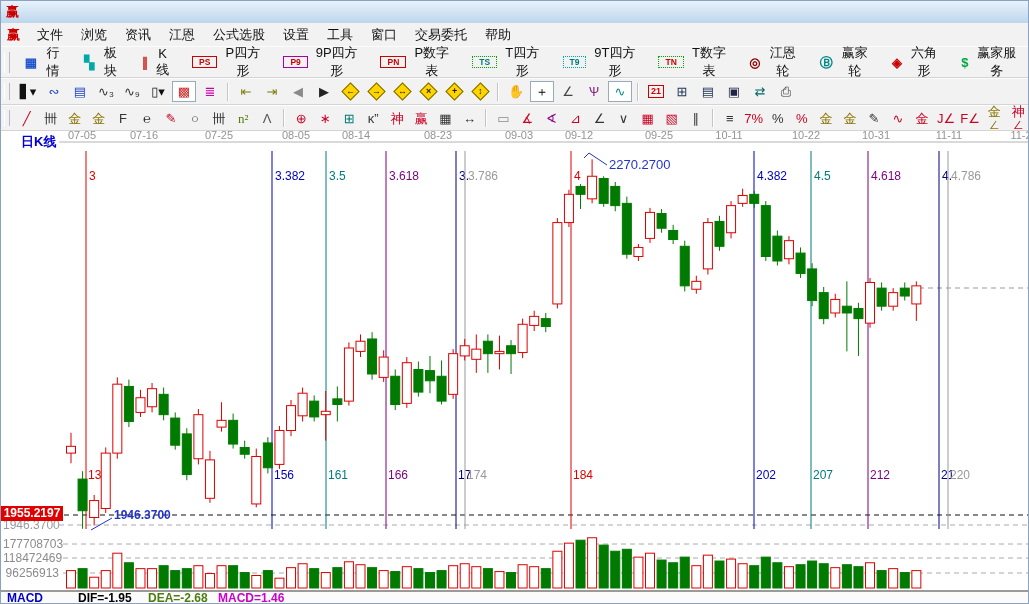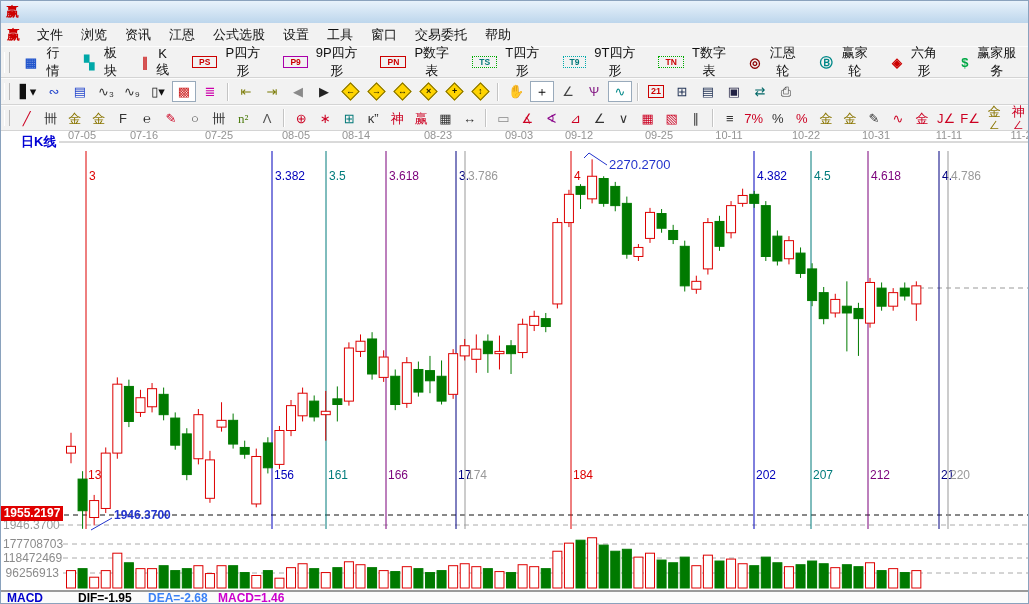--- a/index.html
+++ b/index.html
@@ -645,16 +645,16 @@
     <div class="abslab" id="peak-note">2270.2700</div>
   <div class="abslab volax" style="top: 406px;">177708703</div>
       <div class="abslab volax" style="top: 420px;">118472469</div>
       <div class="abslab volax" style="top: 435px;">96256913</div>
     </div>
 
   <div id="vol-sep"></div>
   <div id="statusbar">
       <span style="left: 6px; color: rgb(0, 0, 204);">MACD</span>
       <span style="left: 77px; color: rgb(0, 0, 0);">DIF=-1.95</span>
-      <span style="left: 147px; color: #3b82f6;">DEA=-2.68</span>
+      <span style="left: 147px; color: #4d7c0f;">DEA=-2.68</span>
       <span style="left: 217px; color: rgb(204, 0, 204);">MACD=1.46</span>
     </div>
 </div>
 
 </body></html>

